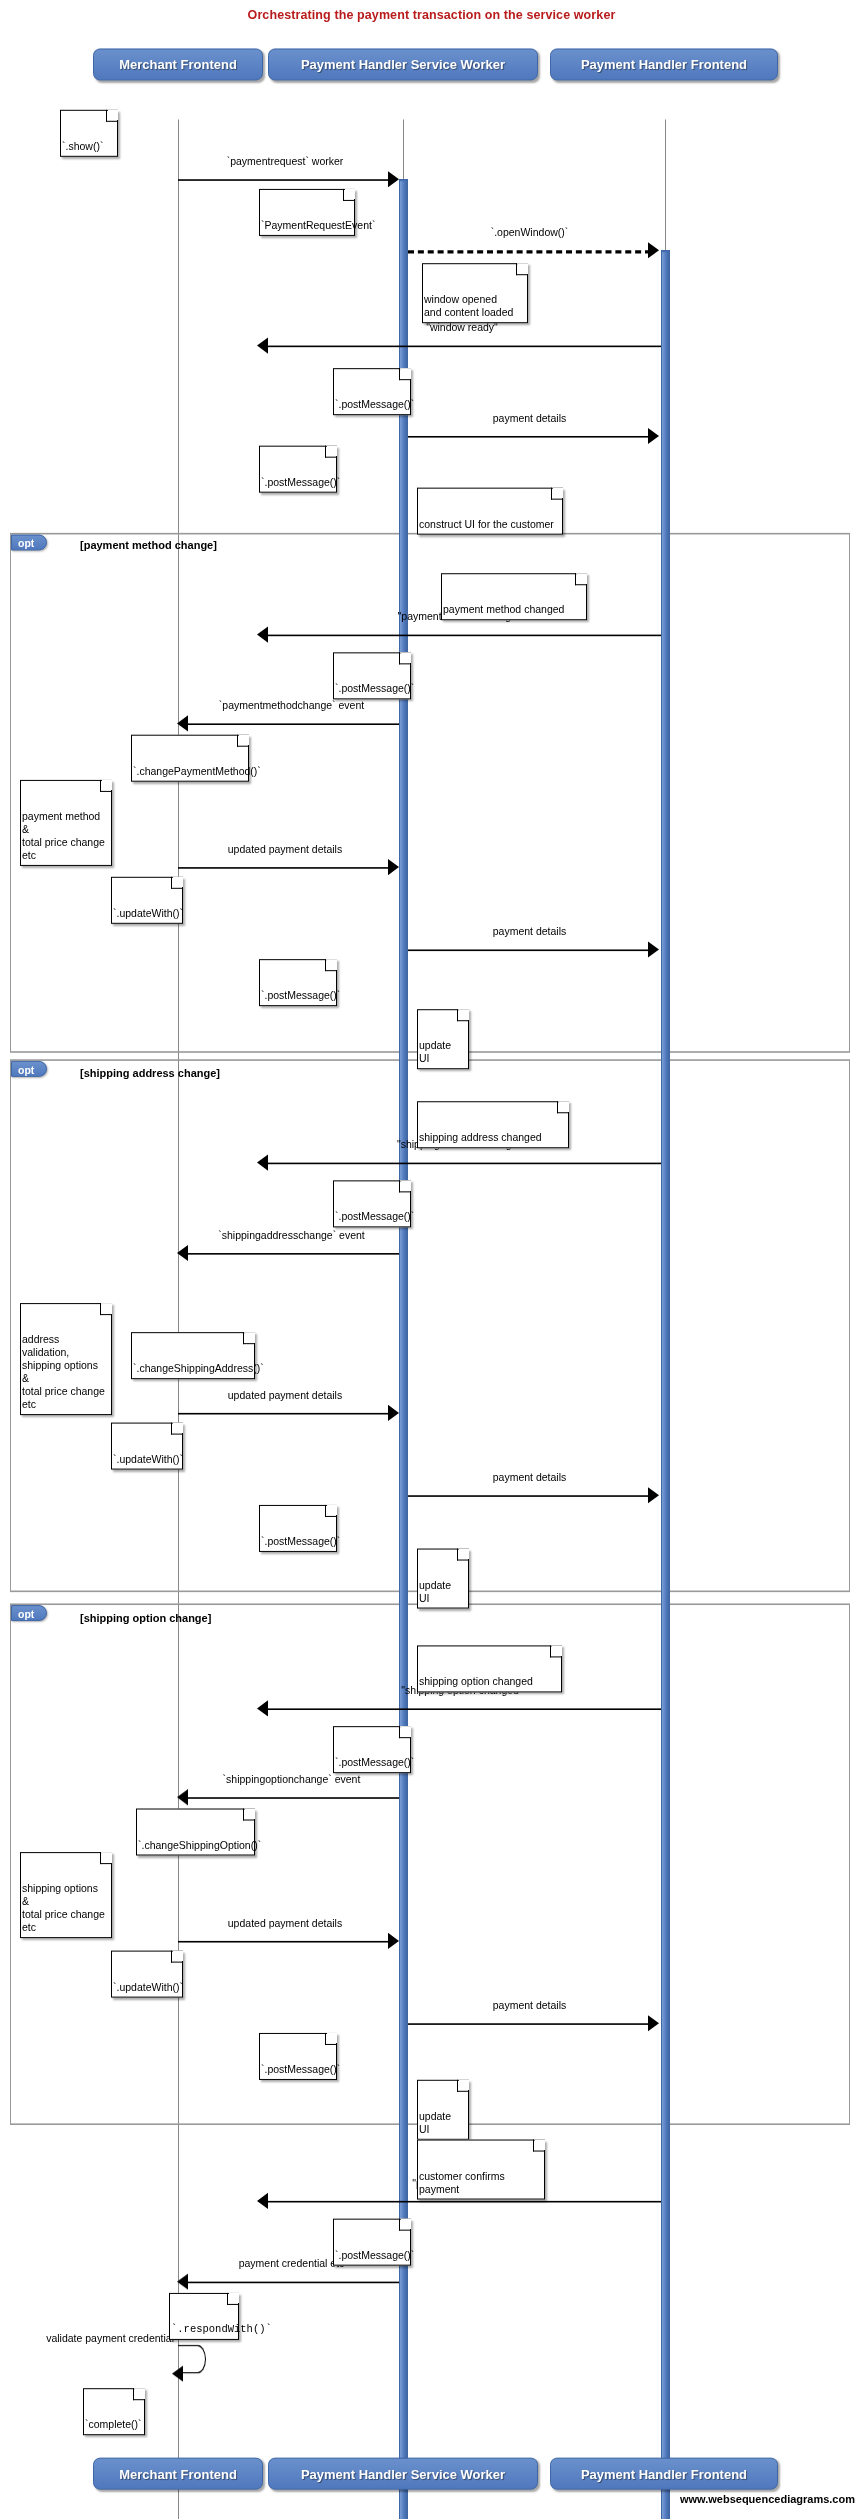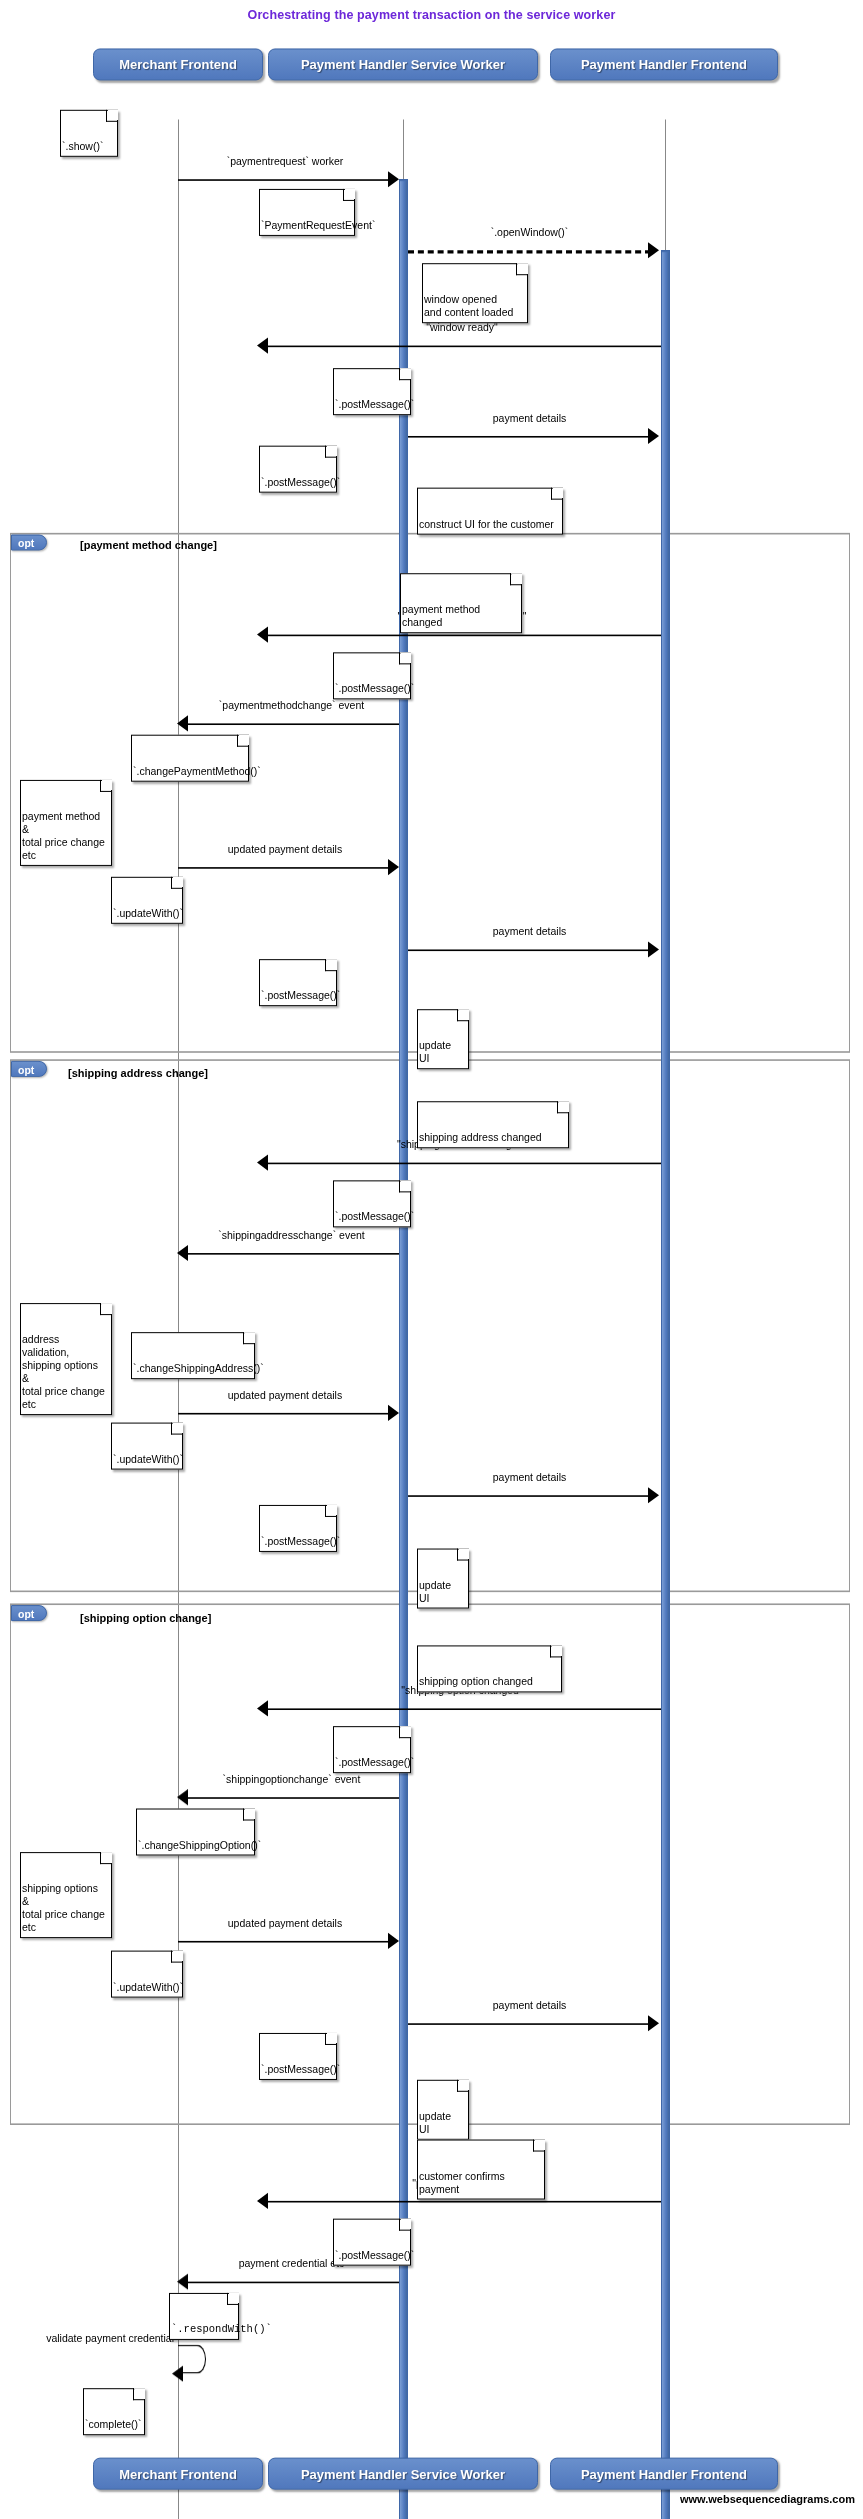--- a/index.html
+++ b/index.html
@@ -21,21 +21,21 @@
 
   
   .diagram-title {
     position: absolute;
     left: 0;
     top: 5px;
     width: 863px;
     text-align: center;
     font-size: 12.5px;
     font-weight: bold;
-    color: #6d28d9;
+    color: #b91c1c;
     letter-spacing: 0.1px;
   }
 
   
   .footer-credit {
     position: absolute;
     right: 8px;
     bottom: 4px;
     font-size: 11px;
     color: #000000;
@@ -257,21 +257,21 @@
 
   <div class="note" style="left: 417px; top: 302px; width: 146px; transform-origin: 0px 0px; transform: scaleY(0.619293);">
     <span class="fold-edge"></span>
     <span>construct UI for the customer</span>
   </div>
 
   <div class="fragment" style="left:10px; top:330px; width:840px; height:322px;"></div>
   <div class="fragment-tab" style="left: 11px; top: 331px; transform-origin: 0px 0px; transform: scaleY(0.619293);"><span>opt</span></div>
   <div class="fragment-cond" style="left: 80px; top: 334px; transform-origin: 0px 0px; transform: scaleY(0.619293);"><span>[payment method change]</span></div>
 
-  <div class="note" style="left: 400px; top: 355px; width: 122px; transform-origin: 0px 0px; transform: scaleY(0.619293);">
+  <div class="note" style="left: 441px; top: 355px; width: 146px; transform-origin: 0px 0px; transform: scaleY(0.619293);">
     <span class="fold-edge"></span>
     <span>payment method changed</span>
   </div>
 
   <div class="msg" style="left:263px; top:393px; width:398px;"></div>
   <div class="arrowhead left" style="left:257px; top:388px;"></div>
   <div class="msg-label" style="left: 263px; top: 378px; width: 398px; transform-origin: 0px 0px; transform: scaleY(0.619293);"><span>"payment method changed"</span></div>
 
   <div class="note" style="left: 333px; top: 404px; width: 78px; transform-origin: 0px 0px; transform: scaleY(0.619293);">
     <span class="fold-edge"></span>
@@ -311,21 +311,21 @@
     <span>`.postMessage()`</span>
   </div>
 
   <div class="note" style="left: 417px; top: 625px; width: 52px; transform-origin: 0px 0px; transform: scaleY(0.619293);">
     <span class="fold-edge"></span>
     <span>update UI</span>
   </div>
 
   <div class="fragment" style="left:10px; top:656px; width:840px; height:330px;"></div>
   <div class="fragment-tab" style="left: 11px; top: 657px; transform-origin: 0px 0px; transform: scaleY(0.619293);"><span>opt</span></div>
-  <div class="fragment-cond" style="left: 68px; top: 661px; transform-origin: 0px 0px; transform: scaleY(0.619293);"><span>[shipping address change]</span></div>
+  <div class="fragment-cond" style="left: 80px; top: 661px; transform-origin: 0px 0px; transform: scaleY(0.619293);"><span>[shipping address change]</span></div>
 
   <div class="note" style="left: 417px; top: 682px; width: 152px; transform-origin: 0px 0px; transform: scaleY(0.619293);">
     <span class="fold-edge"></span>
     <span>shipping address changed</span>
   </div>
 
   <div class="msg" style="left:263px; top:720px; width:398px;"></div>
   <div class="arrowhead left" style="left:257px; top:715px;"></div>
   <div class="msg-label" style="left: 263px; top: 705px; width: 398px; transform-origin: 0px 0px; transform: scaleY(0.619293);"><span>"shipping address changed"</span></div>
 

